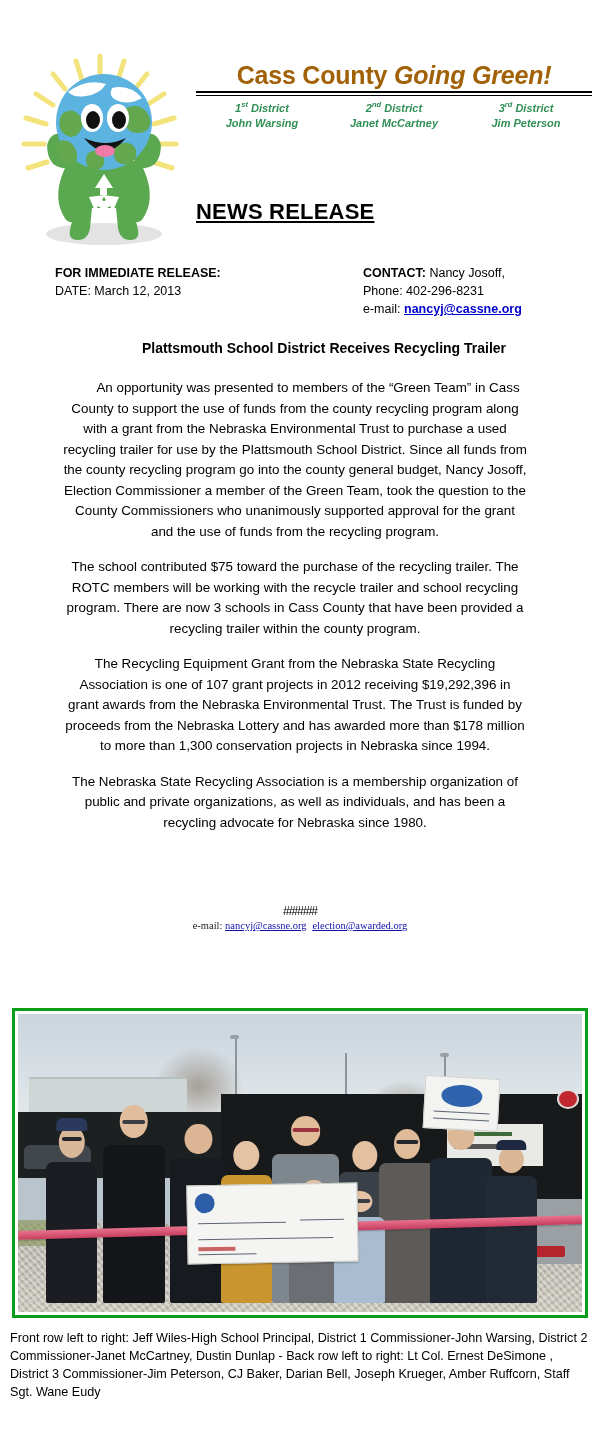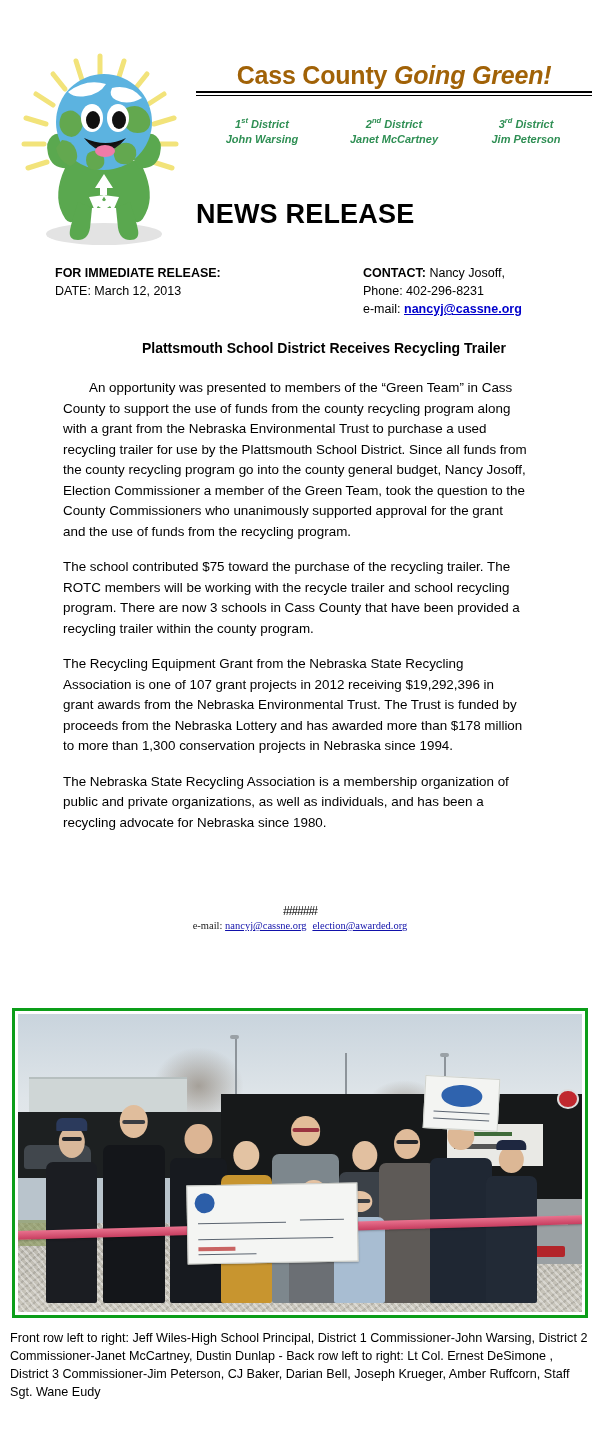--- a/index.html
+++ b/index.html
@@ -59,21 +59,21 @@
 
   .rule-double {
     margin-top: 3px;
     border-top: 2px solid #000;
     border-bottom: 1px solid #000;
     height: 2px;
   }
 
   .district-row {
     display: flex;
-    margin-top: 20px;
+    margin-top: 4px;
   }
   .district-row.row2 {
     margin-top: 9px;
     padding-left: 88px;
   }
   .district-cell {
     flex: 1;
     text-align: center;
     color: #2f8f54;
     font-style: italic;
@@ -86,25 +86,26 @@
   }
   .district-cell .dnum sup {
     font-size: 7.5px;
     vertical-align: super;
   }
 
   .news-release {
     position: absolute;
     left: 196px;
     top: 199px;
-    font-size: 27px;
+    font-size: 22px;
     font-weight: bold;
     letter-spacing: 0.2px;
     color: #000;
     font-family: "Liberation Sans", sans-serif;
+    text-decoration: underline;
   }
 
   
   .meta {
     position: absolute;
     left: 0;
     top: 264px;
     width: 600px;
     height: 60px;
   }
@@ -146,20 +147,21 @@
     position: absolute;
     left: 63px;
     top: 378px;
     width: 480px;
     font-size: 13.4px;
     line-height: 1.53;
     text-align: left;
   }
   .body-copy p {
     margin: 0 16px 15px 0;
+    text-align: center;
   }
   .body-copy p.first {
     text-indent: 26px;
   }
 
   
   .sig {
     position: absolute;
     left: 0;
     top: 905px;

